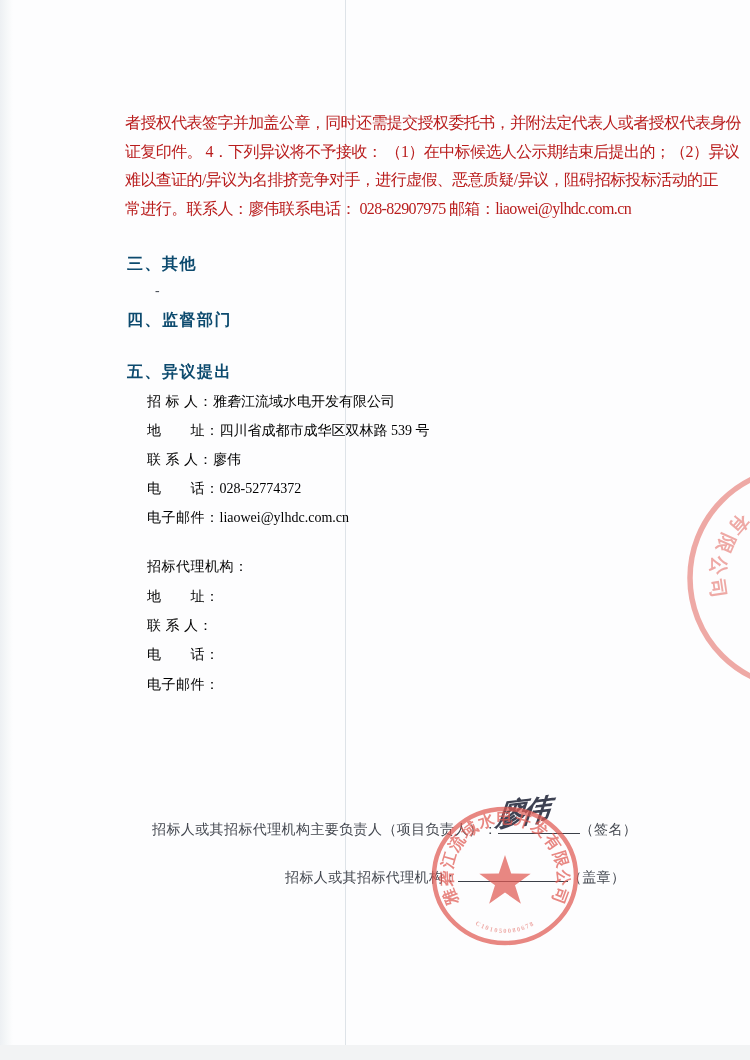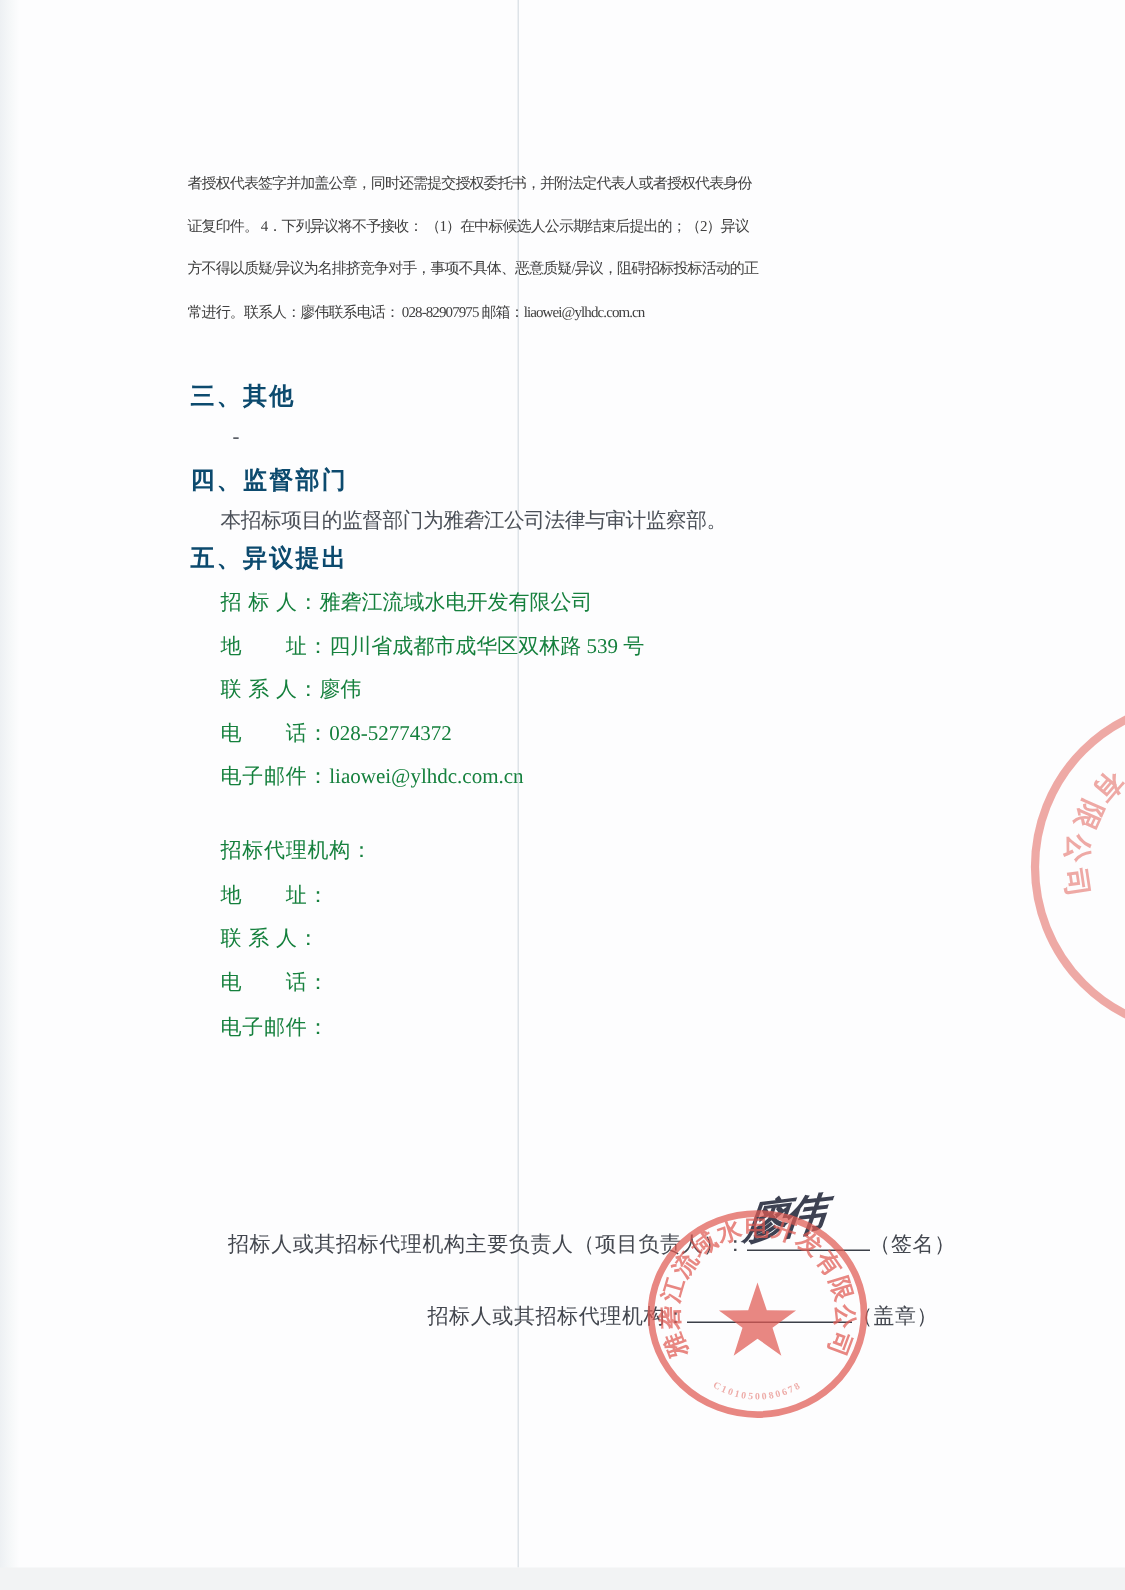--- a/index.html
+++ b/index.html
@@ -19,33 +19,33 @@
     background:#f2f3f4;
   }
   .crease {
     position:absolute; left:345px; top:0; width:1px; height:1045px;
     background:rgba(185,195,206,0.45);
   }
 
   .para { position:absolute; left:125px; top:109px; }
   .para .line {
     height:28.6px; line-height:28.6px; white-space:nowrap;
-    font-size:10px; letter-spacing:-0.6px; color:#404040;
+    font-size:16px; letter-spacing:-0.6px; color:#b91c1c;
   }
 
   .heading {
     position:absolute; font-size:16px; font-weight:bold;
     color:#0c4a6e; letter-spacing:1.5px; white-space:nowrap;
   }
   .body-text {
     position:absolute; font-size:13.8px; color:#4a4f57;
     letter-spacing:-0.3px; white-space:nowrap;
   }
 
-  .row { position:absolute; left:147px; font-size:14px; white-space:nowrap; color:#15803d; }
+  .row { position:absolute; left:147px; font-size:14px; white-space:nowrap; color:#000000; }
   .row .lbl { letter-spacing:0.5px; }
   .row .val { letter-spacing:0; }
 
   .sig-line { position:absolute; font-size:14px; color:#43474f; white-space:nowrap; letter-spacing:0.4px; }
   .sig-underline {
     display:inline-block; width:82px; height:14px; vertical-align:baseline;
     border-bottom:1.6px solid #3c4049; position:relative;
   }
   .sig-underline.wide { width:110px; }
   .sig-name {
@@ -62,29 +62,28 @@
 <body>
 
 <div class="scan">
 
   <div class="edge-left"></div>
   <div class="crease"></div>
 
   <div class="para">
     <div class="line">者授权代表签字并加盖公章，同时还需提交授权委托书，并附法定代表人或者授权代表身份</div>
     <div class="line">证复印件。 4．下列异议将不予接收：  （1）在中标候选人公示期结束后提出的；（2）异议</div>
-    <div class="line">方不得以质疑/异议为名排挤竞争对手，事项不具体、恶意质疑/异议，阻碍招标投标活动的正</div>
+    <div class="line">难以查证的/异议为名排挤竞争对手，进行虚假、恶意质疑/异议，阻碍招标投标活动的正</div>
     <div class="line">常进行。联系人：廖伟联系电话： 028-82907975 邮箱：liaowei@ylhdc.com.cn</div>
   </div>
 
   <div class="heading" style="left:127px; top:254px;">三、其他</div>
   <div class="body-text" style="left:155px; top:283px;">-</div>
 
   <div class="heading" style="left:127px; top:310px;">四、监督部门</div>
-  <div class="body-text" style="left:147px; top:338px;">本招标项目的监督部门为雅砻江公司法律与审计监察部。</div>
 
   <div class="heading" style="left:127px; top:362px;">五、异议提出</div>
 
   <div>
     <div class="row" style="top:393px;">
       <span class="lbl">招 标 人：</span><span class="val">雅砻江流域水电开发有限公司</span>
     </div>
     <div class="row" style="top:422px;">
       <span class="lbl">地　　址：</span><span class="val">四川省成都市成华区双林路 539 号</span>
     </div>

